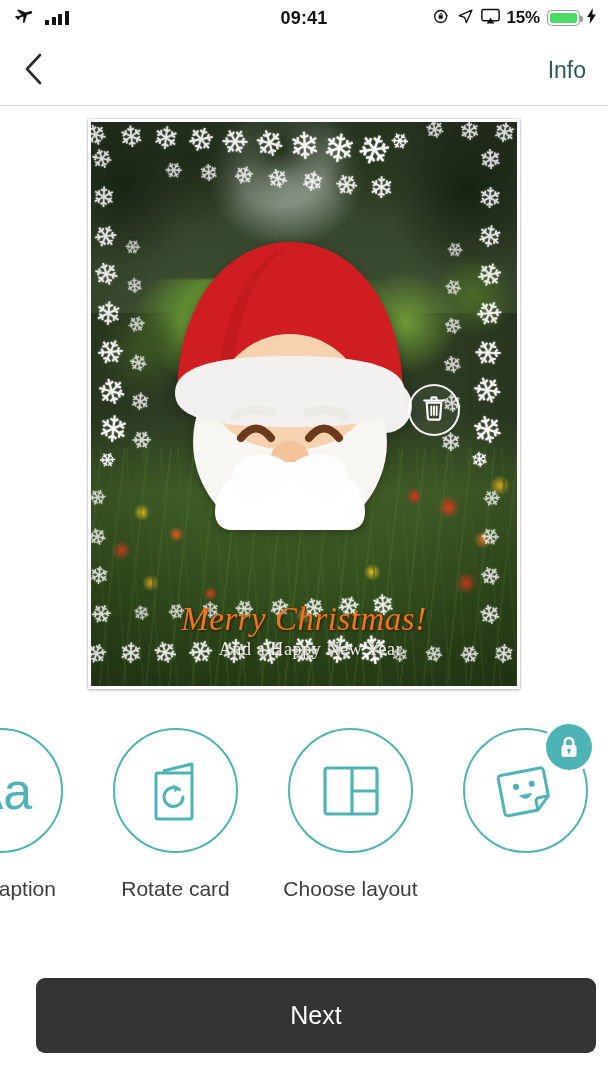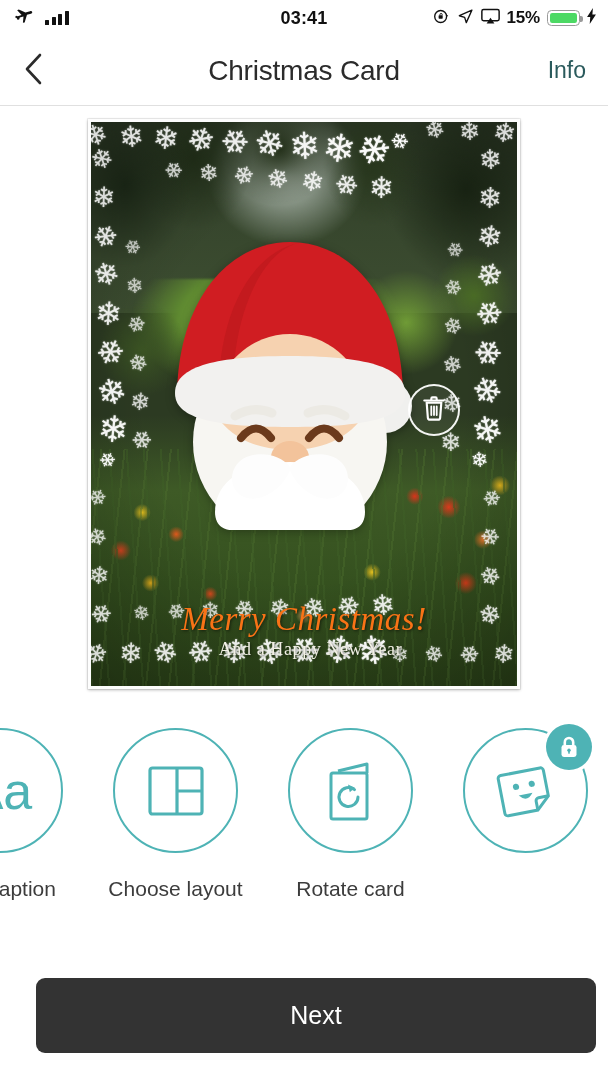--- a/index.html
+++ b/index.html
@@ -267,21 +267,21 @@
         </svg>
     </span>
     <span class="signal">
       <i></i>
         <i></i>
         <i></i>
         <i></i>
     </span>
   </div>
 
-  <div class="sb-time">03:41</div>
+  <div class="sb-time">09:41</div>
 
   <div class="sb-right">
     <span>
       <svg width="17" height="17" viewBox="0 0 20 20">
           <circle cx="9" cy="10" r="7" fill="none" stroke="#111" stroke-width="1.6"></circle>
           <rect x="6.6" y="8.6" width="4.8" height="4" rx="0.7" fill="#111"></rect>
           <path d="M8.2 8.6V7.7a1.3 1.3 0 0 1 2.6 0v0.9" fill="none" stroke="#111" stroke-width="1.1"></path>
           <path d="M15.5 7.5l2.4 1.6-2.4 1.6z" fill="#111"></path>
         </svg>
     </span>
@@ -309,21 +309,20 @@
 </div>
 
 <div class="navbar">
   <div class="nav-back">
     <span>
       <svg width="19" height="32" viewBox="0 0 19 32">
           <path d="M16 2 3 16l13 14" fill="none" stroke="#2b2b2b" stroke-width="2.6" stroke-linecap="round" stroke-linejoin="round"></path>
         </svg>
     </span>
   </div>
-  <div class="nav-title">Christmas Card</div>
   <div class="nav-info">Info</div>
 </div>
 
 <div class="preview">
   <div class="card-wrap">
     <div class="card">
 
       <div class="photo">
         <div class="sky"></div>
         <div class="trees-back"></div>
@@ -467,38 +466,38 @@
 
   <div class="tool">
     <div class="circle">
       <span class="aa">Aa</span>
     </div>
     <div class="tool-label">Add caption</div>
   </div>
 
   <div class="tool">
     <div class="circle">
-      <svg width="56" height="50" viewBox="0 0 56 50">
-        <rect x="2" y="2" width="52" height="46" rx="2.5" fill="none" stroke="#4eb3b5" stroke-width="3.2"></rect>
-        <path d="M29 2v46M29 25h25" stroke="#4eb3b5" stroke-width="3.2"></path>
-      </svg>
-    </div>
-    <div class="tool-label">Choose layout</div>
-  </div>
-
-  <div class="tool">
-    <div class="circle">
       <svg width="54" height="62" viewBox="0 0 54 62">
         <rect x="7" y="13" width="36" height="46" rx="2" fill="none" stroke="#4eb3b5" stroke-width="3"></rect>
         <path d="M43 13 L43 4 L14 11" fill="none" stroke="#4eb3b5" stroke-width="3" stroke-linejoin="round"></path>
         <path d="M34 37a9.5 9.5 0 1 1-3.5-7.4" fill="none" stroke="#4eb3b5" stroke-width="3" stroke-linecap="round"></path>
         <path d="M24 24.5l7 3.2-5.2 4.6z" fill="#4eb3b5"></path>
       </svg>
     </div>
     <div class="tool-label">Rotate card</div>
+  </div>
+
+  <div class="tool">
+    <div class="circle">
+      <svg width="56" height="50" viewBox="0 0 56 50">
+        <rect x="2" y="2" width="52" height="46" rx="2.5" fill="none" stroke="#4eb3b5" stroke-width="3.2"></rect>
+        <path d="M29 2v46M29 25h25" stroke="#4eb3b5" stroke-width="3.2"></path>
+      </svg>
+    </div>
+    <div class="tool-label">Choose layout</div>
   </div>
 
   <div class="tool">
     <div class="circle">
       <svg width="60" height="58" viewBox="0 0 60 58">
         <g transform="rotate(-11 30 29)">
           <path d="M8 9 h40 a3 3 0 0 1 3 3 v26 l-13 12 h-30 a3 3 0 0 1 -3 -3 v-35 a3 3 0 0 1 3 -3 z" fill="none" stroke="#4eb3b5" stroke-width="3"></path>
           <path d="M51 38 h-10 a3 3 0 0 0 -3 3 v9" fill="none" stroke="#4eb3b5" stroke-width="3" stroke-linejoin="round"></path>
           <circle cx="21" cy="23" r="3.1" fill="#4eb3b5"></circle>
           <circle cx="37" cy="23" r="3.1" fill="#4eb3b5"></circle>

